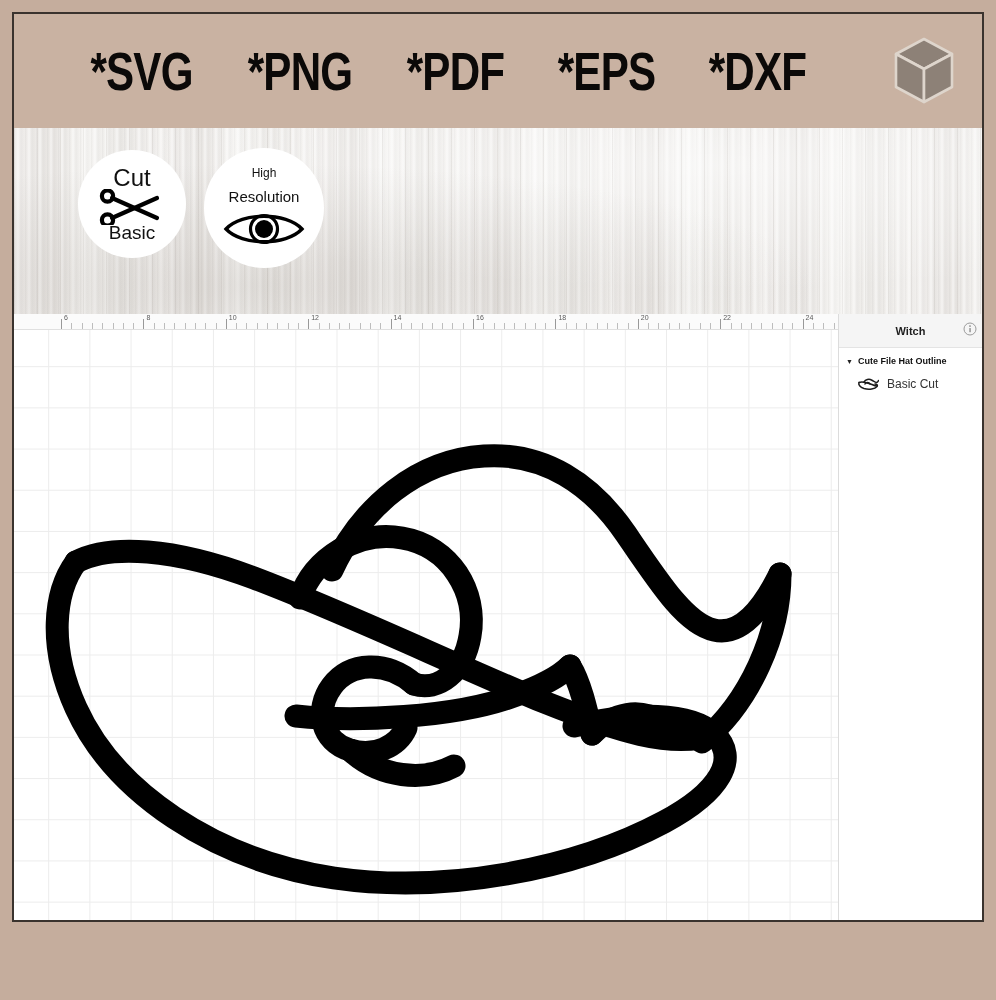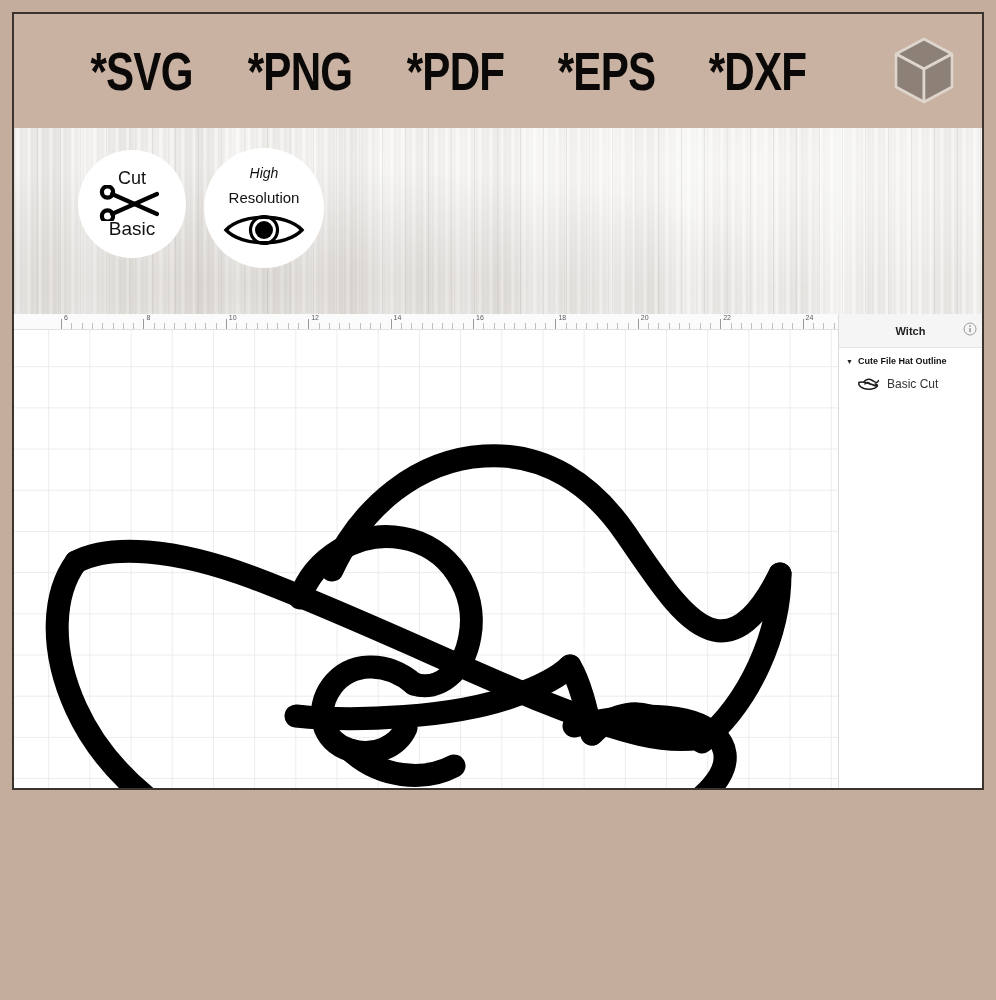--- a/index.html
+++ b/index.html
@@ -10,21 +10,21 @@
     overflow: hidden;
   }
   #frame {
     position: absolute; inset: 0;
     background: #c5ad9d;
   }
   
   #inner {
     position: absolute;
     left: 12px; top: 12px;
-    width: 972px; height: 778px;
+    width: 972px; height: 910px;
     border: 2px solid #3a332e;
     background: #0ea5e9;
     overflow: hidden;
   }
 
   
   #banner {
     position: absolute; left: 0; top: 0;
     width: 100%; height: 114px;
     background: #c9b2a2;
@@ -185,34 +185,34 @@
             <path d="M32 4 L60 19 L32 34 L4 19 Z"></path>
             <path d="M4 19 L32 34 L32 67 L4 52 Z"></path>
             <path d="M60 19 L32 34 L32 67 L60 52 Z"></path>
           </g>
         </svg>
       </div>
     </div>
 
     <div id="wood">
       <div class="badge" id="badge-cut">
-        <div class="badge-txt" style="font-size:18px;margin-bottom:-2px;">Cut</div>
+        <div class="badge-txt" style="font-size:24px;margin-bottom:-2px;">Cut</div>
         <svg width="66" height="36" viewBox="0 0 66 36">
           <g stroke="#000" stroke-width="4.2" fill="none" stroke-linecap="round">
             <line x1="13" y1="9" x2="58" y2="29"></line>
             <line x1="13" y1="29" x2="58" y2="9"></line>
             <circle cx="8.5" cy="7" r="5.6"></circle>
             <circle cx="8.5" cy="31" r="5.6"></circle>
           </g>
         </svg>
         <div class="badge-txt" style="font-size:19px;margin-top:-2px;">Basic</div>
       </div>
 
       <div class="badge" id="badge-res">
-        <div class="badge-txt" style="font-size:14px;font-style:italic;">High</div>
+        <div class="badge-txt" style="font-size:12px;">High</div>
         <div class="badge-txt" style="font-size:15px;margin-top:9px;">Resolution</div>
         <svg width="84" height="40" viewBox="0 0 84 40" style="margin-top:4px;">
           <path d="M4 20 C20 3, 64 3, 80 20 C64 37, 20 37, 4 20 Z" fill="none" stroke="#000" stroke-width="3.4"></path>
           <circle cx="42" cy="20" r="13.5" fill="none" stroke="#000" stroke-width="3.2"></circle>
           <circle cx="42" cy="20" r="9" fill="#000"></circle>
         </svg>
       </div>
     </div>
 
     <div id="app">

